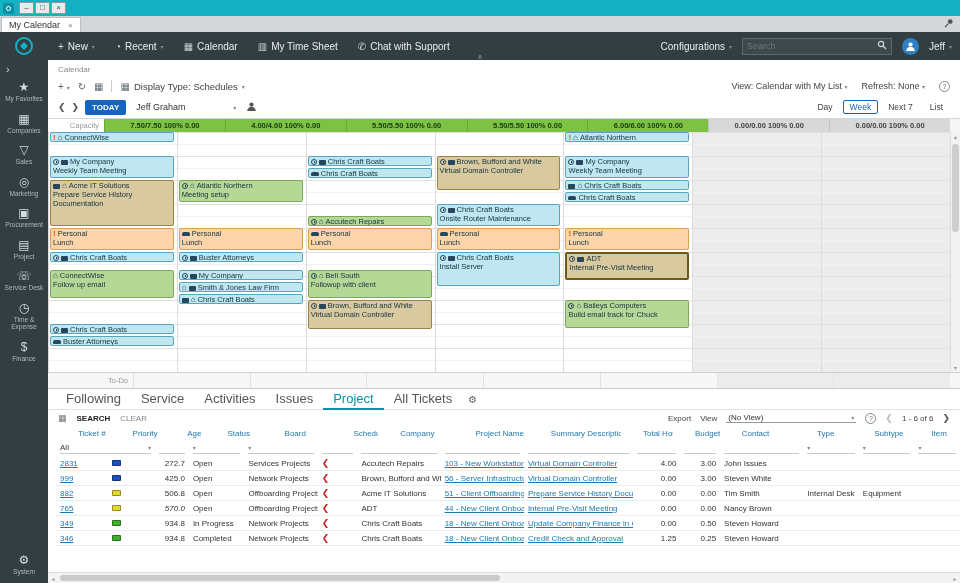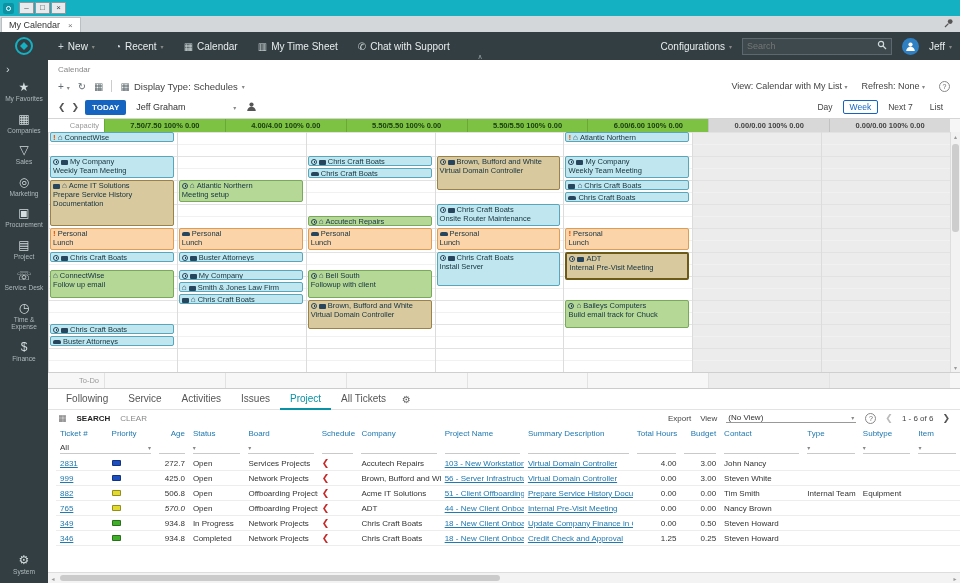--- a/index.html
+++ b/index.html
@@ -95,47 +95,47 @@
   .ev-tan { background:#d8c99f; border-color:#9b8248; }
   .ev-sel { border-width:2px; border-color:#6d5a17; }
   .ic { display:inline-block; flex:0 0 auto; }
   .ic-clock { width:6px; height:6px; border:1px solid #27455c; border-radius:50%; position:relative; }
   .ic-clock::after { content:""; position:absolute; left:2px; top:1px; width:1px; height:2px; background:#27455c; }
   .ic-chat { width:7px; height:5px; background:#27455c; border-radius:1px; }
   .ic-car { width:8px; height:4px; background:#27455c; border-radius:2px 2px 1px 1px; }
   .ic-home { font-size:8px; line-height:8px; color:#27455c; }
   .ic-alert { color:#e65100; font-weight:bold; font-size:8px; line-height:8px; }
   .cal-todo { height:16px; border-top:1px solid #cfcfcf; background:#f7f7f7; }
-  .todo-label { font-size:7.5px; color:#999; text-align:right; padding-right:5px; line-height:16px; }
+  .todo-label { font-size:7.5px; color:#999; text-align:right; padding-right:5px; line-height:16px;margin-left:29px; }
   .todo-wrap { flex:1; display:flex; }
   .todo-cell { flex:1; border-left:1px solid #e2e2e2; }
   .todo-cell.wk { background:#ececec; }
   .cal-scrollbar { flex:0 0 10px; background:#f2f2f2; border-left:1px solid #ddd; position:relative; }
   .cal-scrollbar .sb-up,.cal-scrollbar .sb-down { position:absolute; left:0; right:0; text-align:center; font-size:6px; color:#999; }
   .cal-scrollbar .sb-up { top:1px; } .cal-scrollbar .sb-down { bottom:1px; }
   .cal-scrollbar .thumb { position:absolute; left:1px; right:1px; top:12px; height:88px; background:#cdcdcd; border-radius:3px; }
 
   
   .bpanel { flex:1; display:flex; flex-direction:column; border-top:1px solid #ccc; min-height:0; overflow:hidden; }
   .bp-tabs { display:flex; align-items:center; height:21px; border-bottom:1px solid #e3e3e3; padding-left:8px; }
-  .bp-tab { padding:0 10px; font-size:10px; color:#555; height:21px; display:flex; align-items:center; border-bottom:2px solid transparent; }
+  .bp-tab { padding:0 10px; font-size:13px; color:#555; height:21px; display:flex; align-items:center; border-bottom:2px solid transparent; }
   .bp-tab.active { color:#0792a5; border-bottom-color:#0792a5; }
   .bp-gear { margin-left:6px; color:#666; font-size:10px; }
   .bp-search { display:flex; align-items:center; gap:10px; padding:0 10px; height:16px; font-size:8px; color:#333; }
   .grid-ic { color:#777; font-size:9px; }
   .srch { font-weight:bold; color:#222; }
   .clr { color:#888; }
   .bp-right { margin-left:auto; display:flex; align-items:center; gap:9px; color:#444; }
   .viewsel { border-bottom:1px solid #999; width:130px; display:flex; align-items:center; justify-content:space-between; padding:0 2px; color:#333; }
   .pg-prev { color:#bbb; font-size:9px; } .pg-next { color:#555; font-size:9px; }
 
   .tbl { flex:1; min-height:0; overflow:hidden; padding-left:8px; font-size:8px; }
   .tr { display:flex; align-items:center; }
   .thead { height:14px; }
-  .th { color:#2079b0; padding:0 4px; white-space:nowrap; overflow:hidden; }
+  .th { color:#2079b0; padding:0 4px; white-space:nowrap; overflow:hidden;margin-left:18px; }
   .th.r { text-align:right; }
   .tfilter { height:16px;justify-content:flex-end; }
   .fcell { padding:0 4px; }
   .fline { border-bottom:1px solid #c9c9c9; height:12px; display:flex; align-items:center; justify-content:space-between; color:#333; }
   .tbody .tr { height:15px; border-bottom:1px solid #ededed; }
   .td { padding:0 4px; white-space:nowrap; overflow:hidden; }
   .td.r { text-align:right; }
   .lnk { color:#2079b0; text-decoration:underline; }
   .swatch { width:9px; height:6px; border-radius:1px; border:1px solid rgba(0,0,0,.35); }
   .sched { color:#c62828; font-weight:bold; font-size:9px; }
@@ -704,21 +704,21 @@
             <div class="td" style="width: 48px;"><span class="swatch" style="background: rgb(29, 79, 192); display: inline-block;"></span></div>
             <div class="td r" style="width: 34px;">272.7</div>
             <div class="td" style="width: 56px;">Open</div>
             <div class="td" style="width: 74px;">Services Projects</div>
             <div class="td" style="width: 40px;"><span class="sched">❮</span></div>
             <div class="td" style="width: 84px;">Accutech Repairs</div>
             <div class="td" style="width: 84px;"><span class="lnk">103 - New Workstations ...</span></div>
             <div class="td" style="width: 110px;"><span class="lnk">Virtual Domain Controller</span></div>
             <div class="td r" style="width: 48px;">4.00</div>
             <div class="td r" style="width: 40px;">3.00</div>
-            <div class="td" style="width: 84px;">John Nancy</div>
+            <div class="td" style="width: 84px;">John Issues</div>
             <div class="td" style="width: 56px;"></div>
             <div class="td" style="width: 56px;"></div>
             <div class="td" style="width: 46px;"></div>
           </div>
           <div class="tr">
             <div class="td" style="width: 52px;"><span class="lnk">999</span></div>
             <div class="td" style="width: 48px;"><span class="swatch" style="background: rgb(29, 79, 192); display: inline-block;"></span></div>
             <div class="td r" style="width: 34px;">425.0</div>
             <div class="td" style="width: 56px;">Open</div>
             <div class="td" style="width: 74px;">Network Projects</div>
@@ -739,21 +739,21 @@
             <div class="td r" style="width: 34px;">506.8</div>
             <div class="td" style="width: 56px;">Open</div>
             <div class="td" style="width: 74px;">Offboarding Projects</div>
             <div class="td" style="width: 40px;"><span class="sched">❮</span></div>
             <div class="td" style="width: 84px;">Acme IT Solutions</div>
             <div class="td" style="width: 84px;"><span class="lnk">51 - Client Offboarding 2</span></div>
             <div class="td" style="width: 110px;"><span class="lnk">Prepare Service History Documentation</span></div>
             <div class="td r" style="width: 48px;">0.00</div>
             <div class="td r" style="width: 40px;">0.00</div>
             <div class="td" style="width: 84px;">Tim Smith</div>
-            <div class="td" style="width: 56px;">Internal Team</div>
+            <div class="td" style="width: 56px;">Internal Desk</div>
             <div class="td" style="width: 56px;">Equipment</div>
             <div class="td" style="width: 46px;"></div>
           </div>
           <div class="tr">
             <div class="td" style="width: 52px;"><span class="lnk">765</span></div>
             <div class="td" style="width: 48px;"><span class="swatch" style="background: rgb(227, 218, 46); display: inline-block;"></span></div>
             <div class="td r" style="width: 34px; font-style: italic;">570.0</div>
             <div class="td" style="width: 56px;">Open</div>
             <div class="td" style="width: 74px;">Offboarding Projects</div>
             <div class="td" style="width: 40px;"><span class="sched">❮</span></div>

